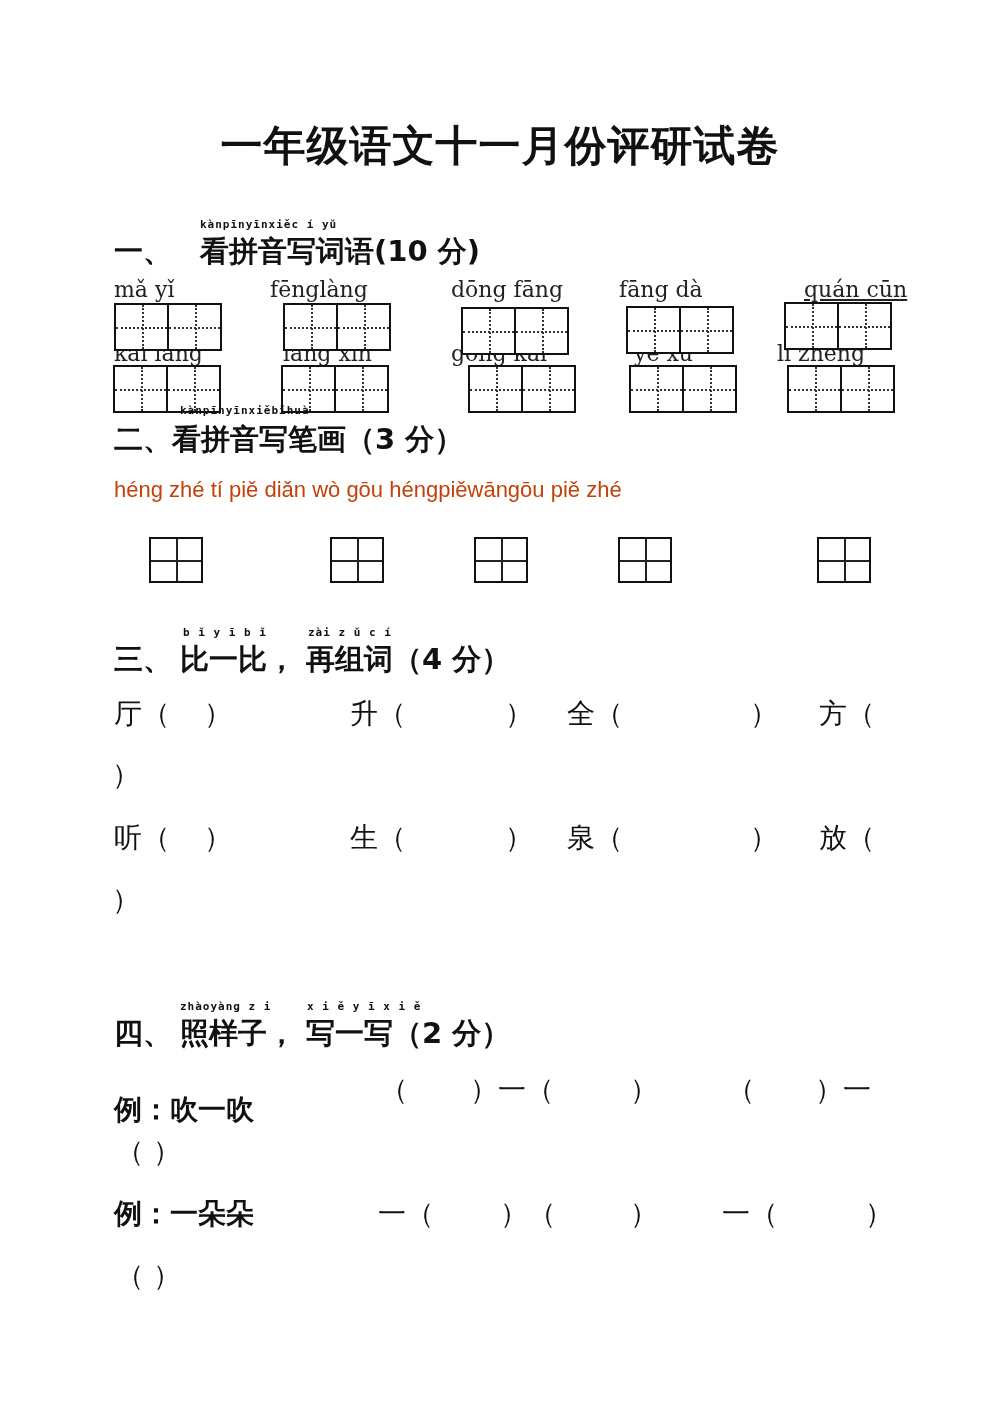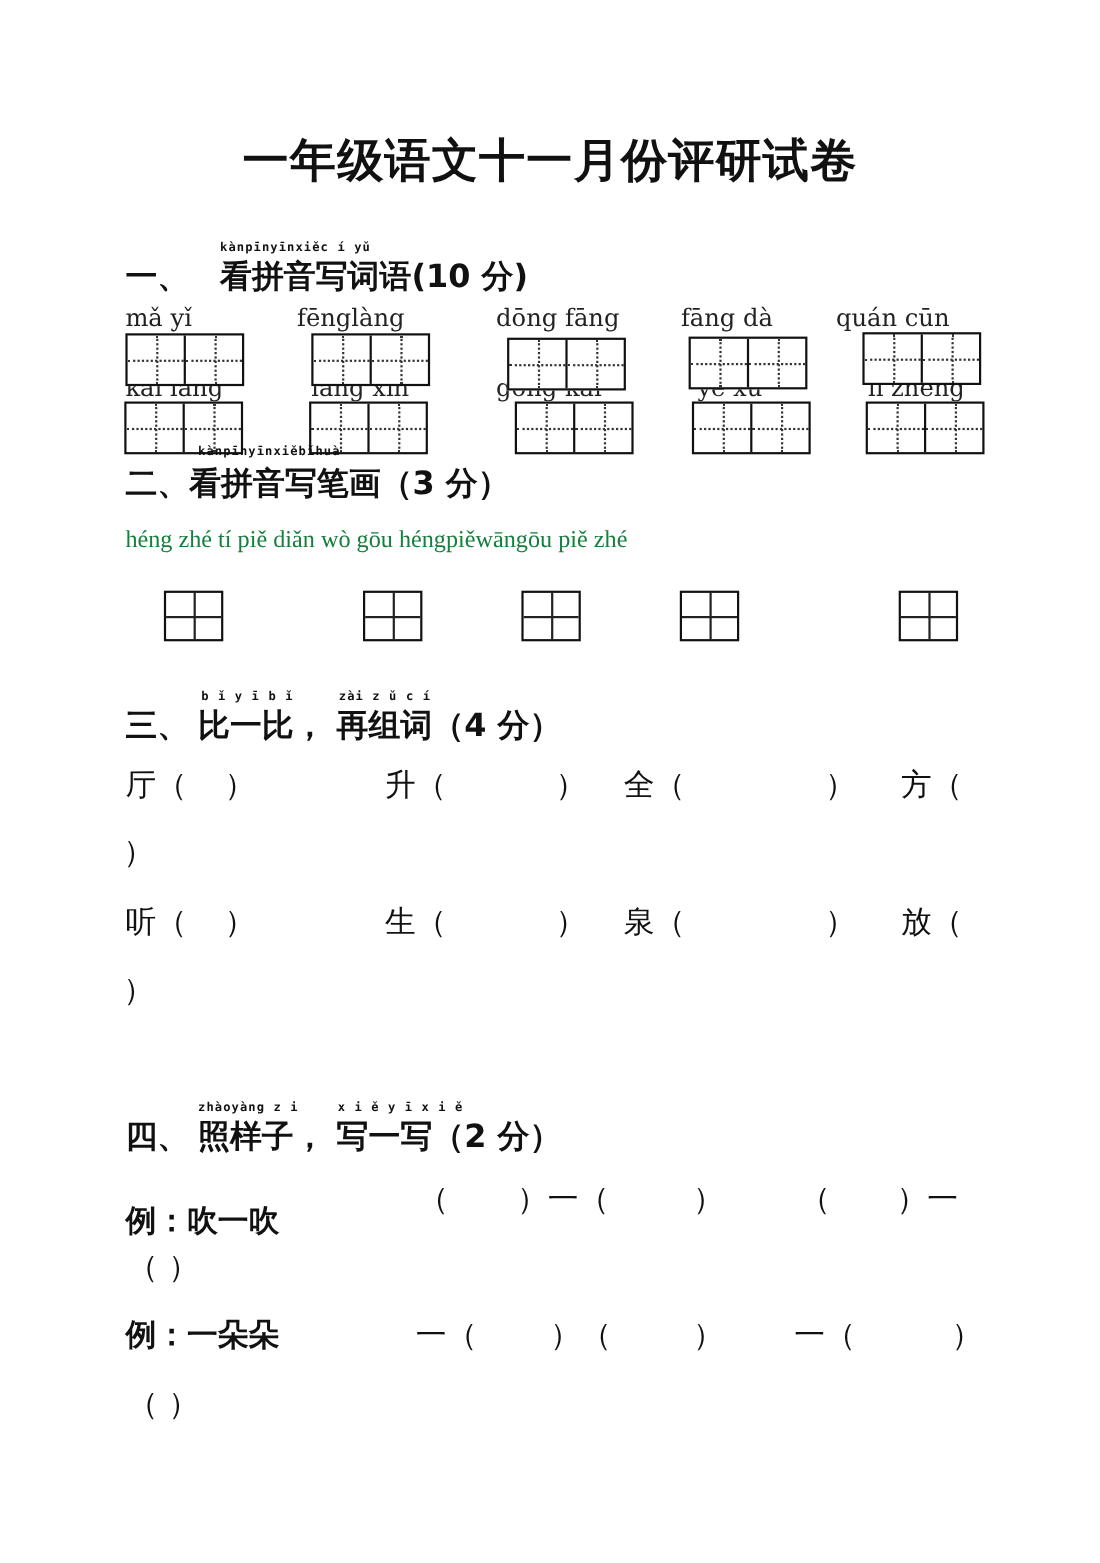--- a/index.html
+++ b/index.html
@@ -2,21 +2,21 @@
 <html><head>
 <meta charset="utf-8">
 <style>
   html, body { margin:0; padding:0; background:#ffffff; }
   body { width:1000px; height:1421px; position:relative; overflow:hidden; color:#111; font-family:"DejaVu Serif","Liberation Serif",serif; }
   .abs { position:absolute; }
   .title { left:0; width:1000px; top:118px; text-align:center; font-size:42px; font-weight:bold; font-family:"DejaVu Sans","Liberation Sans",sans-serif; letter-spacing:1px; }
   .heading { font-size:29px; font-weight:bold; font-family:"DejaVu Sans","Liberation Sans",sans-serif; white-space:nowrap; }
   .ruby-small { font-size:11px; font-weight:bold; font-family:"DejaVu Sans Mono","Liberation Mono",monospace; letter-spacing:1px; white-space:nowrap; }
   .pinyin { font-size:22px; font-family:"DejaVu Serif","Liberation Serif",serif; color:#222; white-space:nowrap; }
-  .pinyin2 { font-size:22px; font-family:Liberation Serif, serif; color:#15803d; white-space:nowrap; }
+  .pinyin2 { font-size:22px; font-family:Liberation Sans, sans-serif; color:#c2410c; white-space:nowrap; }
   
   .tz { position:absolute; height:44px; width:108px; border:2px solid #111; background:#fff; display:flex; box-sizing:border-box; }
   .tz .cell { flex:1; position:relative; box-sizing:border-box; }
   .tz .cell + .cell { border-left:2px solid #111; }
   .tz .cell::before { content:""; position:absolute; left:50%; top:0; bottom:0; border-left:2px dotted #333; }
   .tz .cell::after { content:""; position:absolute; top:50%; left:0; right:0; border-top:2px dotted #333; }
   
   .sb { position:absolute; width:54px; height:46px; border:2px solid #111; box-sizing:border-box; }
   .sb::before { content:""; position:absolute; left:50%; top:0; bottom:0; border-left:2px solid #222; }
   .sb::after { content:""; position:absolute; top:50%; left:0; right:0; border-top:2px solid #222; }
@@ -29,27 +29,27 @@
 <div class="abs title">一年级语文十一月份评研试卷</div>
 
 <div class="abs ruby-small" style="left:200px;top:218px;">kànpīnyīnxiěc í yǔ</div>
 <div class="abs heading" style="left:114px;top:232px;">一、</div>
 <div class="abs heading" style="left:184px;top:232px;margin-left:16px;">看拼音写词语(10 分)</div>
 
 <div class="abs pinyin" style="left:114px;top:277px;">mǎ   yǐ</div>
 <div class="abs pinyin" style="left:270px;top:277px;">fēnglàng</div>
 <div class="abs pinyin" style="left:451px;top:277px;">dōng  fāng</div>
 <div class="abs pinyin" style="left:619px;top:277px;">fāng  dà</div>
-<div class="abs pinyin" style="left:760px;top:277px;">quán  cūn</div>
+<div class="abs pinyin" style="left:804px;top:277px;text-decoration:underline;">quán  cūn</div>
 
 <div class="abs pinyin" style="left:114px;top:341px;">kāi  lǎng</div>
 <div class="abs pinyin" style="left:283px;top:341px;">lǎng  xīn</div>
 <div class="abs pinyin" style="left:451px;top:341px;">gōng  kāi</div>
 <div class="abs pinyin" style="left:634px;top:341px;">yě  xǔ</div>
-<div class="abs pinyin" style="left:777px;top:341px;margin-left:12px;">lì  zhēng</div>
+<div class="abs pinyin" style="left:777px;top:341px;">lì  zhēng</div>
 
 <div class="tz" style="left:114px;top:303px;height:48px;">
     <div class="cell"></div>
     <div class="cell"></div>
   </div>
 <div class="tz" style="left:283px;top:303px;height:48px;">
     <div class="cell"></div>
     <div class="cell"></div>
   </div>
 <div class="tz" style="left:461px;top:307px;height:48px;">

